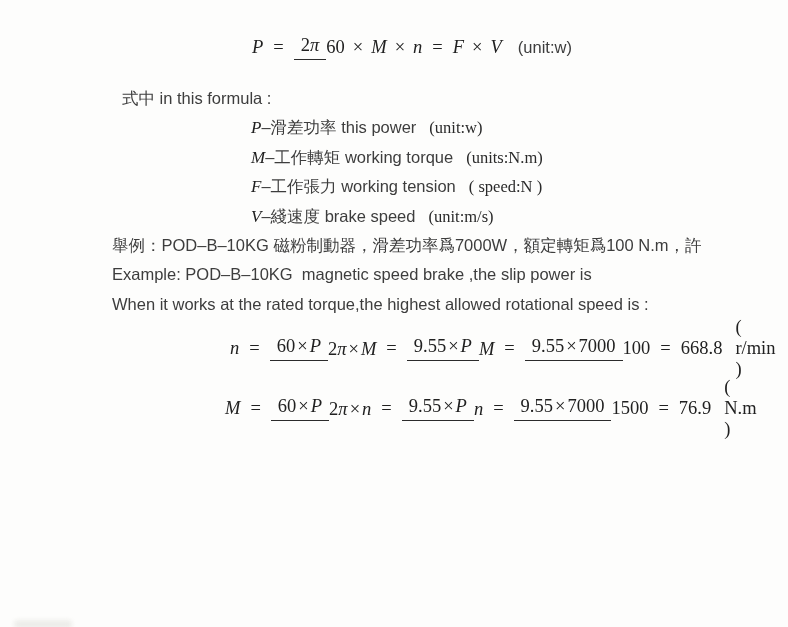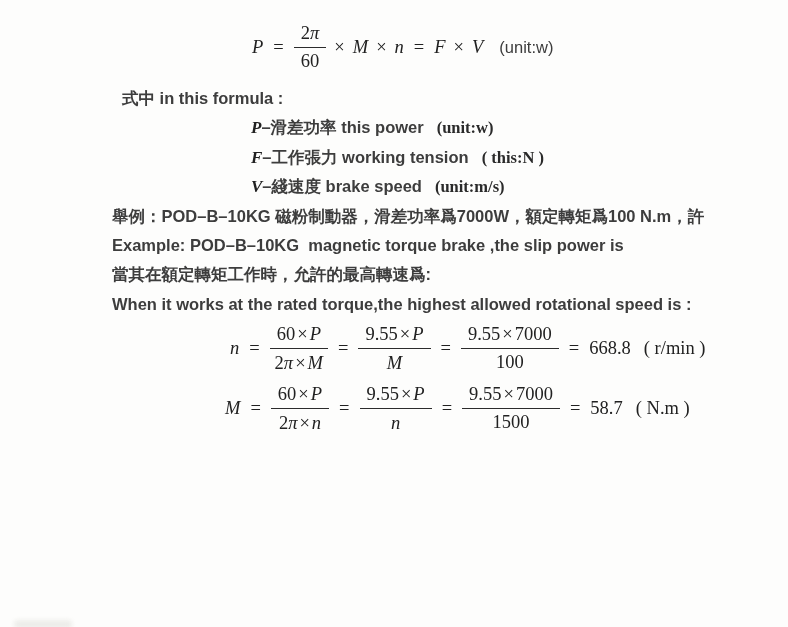--- a/index.html
+++ b/index.html
@@ -9,36 +9,36 @@
     height: 627px;
     margin: 0 auto;
     background: #fdfdfc;
     box-sizing: border-box;
     padding: 14px 40px 0 44px;
     overflow: hidden;
     font-family: "Liberation Sans", sans-serif;
     font-size: 16.5px;
     color: #3d3d3d;
   }
-  .line { line-height: 29.4px; white-space: pre; font-weight: bold; }
+  .line { line-height: 29.4px; white-space: pre; }
   .indent-body  { padding-left: 68px; }
   .indent-intro { padding-left: 78px; }
   .defs .line   { padding-left: 207px; }
 
   
   .sv { font-family: "Liberation Serif", serif; font-style: italic; color: #212121; }
   .sr { font-family: "Liberation Serif", serif; color: #212121; }
   .defvar { font-size: 17px; }
   .defunit { font-family: "Liberation Serif", serif; color: #2a2a2a; margin-left: 13px; }
 
   .formula { display: flex; align-items: center; font-size: 18.5px; color: #1e1e1e; }
   .formula .op { font-family: "Liberation Serif", serif; color: #212121; margin: 0 8px; }
   .formula .op.eq { margin: 0 10px; }
   .formula .op.tight { margin: 0 2px; }
-  .frac { display: inline-flex; flex-direction: column; align-items: center; }
+  .frac { display: inline-flex; }
   .frac .num { display: inline-block; padding: 0 7px 3px; border-bottom: 1.6px solid #2b2b2b; }
   .frac .den { display: inline-block; padding-top: 3px; }
   .funit { margin-left: 13px; }
   .funit-sans { font-family: "Liberation Sans", sans-serif; font-style: normal;
                 color: #3d3d3d; font-size: 16.5px; margin-left: 16px; }
 
   .formula-power  { height: 62px; margin: 2px 0 6px 208px; }
   .formula-speed  { height: 58px; margin: 0 0 2px 186px; }
   .formula-torque { height: 58px; margin: 2px 0 0 181px; }
 
@@ -67,27 +67,27 @@
     <span class="sv">F</span>
     <span class="op">×</span>
     <span class="sv">V</span>
     <span class="funit-sans">(unit:w)</span>
   </div>
 
   <div class="line indent-intro">式中 in this formula :</div>
 
   <div class="defs">
     <div class="line"><span class="sv defvar">P</span><span>–滑差功率 this power</span><span class="defunit">(unit:w)</span></div>
-    <div class="line"><span class="sv defvar">F</span><span>–工作張力 working tension</span><span class="defunit">( this:N )</span></div>
+    <div class="line"><span class="sv defvar">M</span><span>–工作轉矩 working torque</span><span class="defunit">(units:N.m)</span></div>
+    <div class="line"><span class="sv defvar">F</span><span>–工作張力 working tension</span><span class="defunit">( speed:N )</span></div>
     <div class="line"><span class="sv defvar">V</span><span>–綫速度 brake speed</span><span class="defunit">(unit:m/s)</span></div>
   </div>
 
   <div class="line indent-body">舉例：POD–B–10KG 磁粉制動器，滑差功率爲7000W，額定轉矩爲100 N.m，許</div>
-  <div class="line indent-body">Example: POD–B–10KG  magnetic torque brake ,the slip power is</div>
-  <div class="line indent-body">當其在額定轉矩工作時，允許的最高轉速爲:</div>
+  <div class="line indent-body">Example: POD–B–10KG  magnetic speed brake ,the slip power is</div>
   <div class="line indent-body">When it works at the rated torque,the highest allowed rotational speed is :</div>
 
   <div class="formula formula-speed">
     <span class="sv">n</span>
     <span class="op eq">=</span>
     <span class="frac">
         <span class="num"><span class="sr">60</span><span class="op tight">×</span><span class="sv">P</span></span>
         <span class="den"><span class="sr">2</span><span class="sv">π</span><span class="op tight">×</span><span class="sv">M</span></span>
       </span>
     <span class="op eq">=</span>
@@ -117,18 +117,18 @@
     <span class="frac">
         <span class="num"><span class="sr">9.55</span><span class="op tight">×</span><span class="sv">P</span></span>
         <span class="den"><span class="sv">n</span></span>
       </span>
     <span class="op eq">=</span>
     <span class="frac">
         <span class="num"><span class="sr">9.55</span><span class="op tight">×</span><span class="sr">7000</span></span>
         <span class="den sr">1500</span>
       </span>
     <span class="op eq">=</span>
-    <span class="sr">58.7</span>
+    <span class="sr">76.9</span>
     <span class="sr funit">( N.m )</span>
   </div>
 
   <div class="scan-artifact"></div>
 </div>
 
 </body></html>

